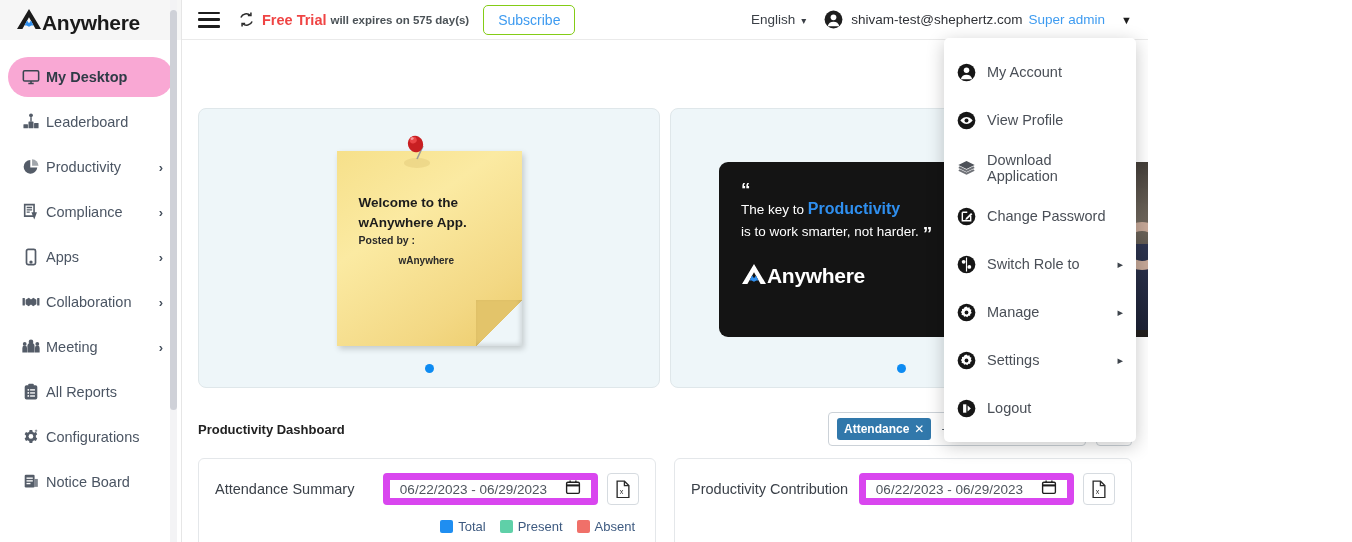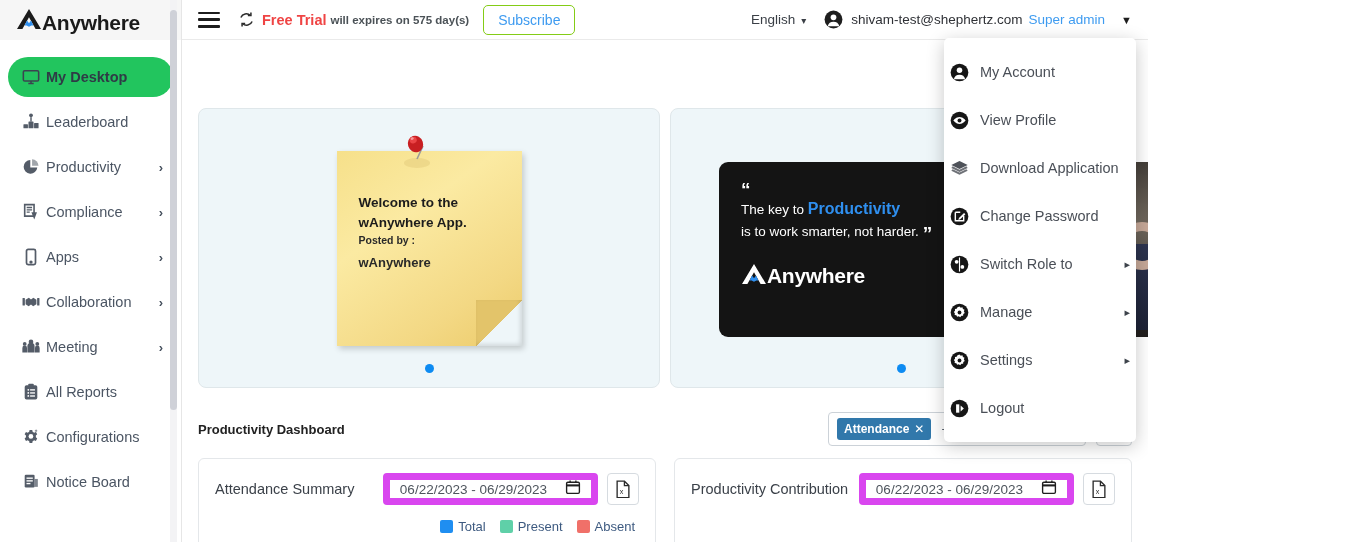--- a/index.html
+++ b/index.html
@@ -36,21 +36,21 @@
   .nav { padding-top: 12px; }
   .nav-item {
     display: flex; align-items: center;
     height: 40px; margin: 5px 8px;
     padding: 0 10px 0 14px;
     border-radius: 20px;
     cursor: pointer;
     color: #4b5563;
     font-size: 14.5px;
   }
-  .nav-item.active { background: #22c55e; color: #2f3b46; font-weight: 700; }
+  .nav-item.active { background: #f9a8d4; color: #2f3b46; font-weight: 700; }
   .nav-ico { width: 24px; flex: 0 0 24px; display: flex; align-items: center; justify-content: flex-start; color: #5a6472; }
   .nav-ico svg { display: block; }
   .nav-label { flex: 1 1 auto; white-space: nowrap; }
   .nav-chev { font-size: 13px; font-weight: 700; color: #46505e; margin-left: 4px; }
 
   .sb-track {
     position: absolute; top: 0; right: 4px; width: 7px; height: 542px;
     background: #f3f3f5;
   }
   .sb-thumb {
@@ -106,21 +106,21 @@
     padding: 42px 0 0 22px;
   }
   .note::after {
     content: ""; position: absolute; right: 0; bottom: 0;
     width: 46px; height: 46px;
     background: linear-gradient(315deg, #eef6f9 0 50%, #e3c46a 50% 100%);
     box-shadow: -2px -2px 4px rgba(0,0,0,0.12) inset;
   }
   .note-title { font-size: 13.5px; font-weight: 700; color: #1c1c1c; line-height: 1.55; }
   .note-meta { font-size: 10.5px; font-weight: 700; color: #2a2a2a; }
-  .note-author { font-size: 13px; font-weight: 700; color: #2a2a2a; margin-top: 9px; }
+  .note-author { font-size: 10px; font-weight: 700; color: #2a2a2a; margin-top: 9px; margin-left: 40px; }
   .pin { position: absolute; top: -18px; left: 62px; width: 36px; height: 40px; }
 
   .promo-dark {
     position: absolute; left: 48px; right: -60px; top: 53px; height: 175px;
     background: #141414; border-radius: 9px; overflow: hidden;
     display: flex; flex-direction: column; justify-content: flex-start;
     padding: 22px 0 0 22px;
   }
   .promo-photo {
     position: absolute; right: 0; top: 0; width: 52%; height: 100%;
@@ -194,21 +194,21 @@
 
   
   .user-menu {
     position: absolute; top: 38px; right: 12px; width: 192px;
     background: #ffffff; border-radius: 5px;
     box-shadow: 0 4px 18px rgba(0,0,0,0.22);
     padding: 10px 0; z-index: 50;
   }
   .um-item {
     display: flex; align-items: center; height: 48px;
-    padding: 0 6px; cursor: pointer; color: #4a4f57; font-size: 14.5px;
+    padding: 0 13px; cursor: pointer; color: #4a4f57; font-size: 14.5px;
   }
   .um-ico { width: 30px; flex: 0 0 30px; display: flex; align-items: center; color: #1b1b1b; }
   .um-label { flex: 1 1 auto; }
   .um-arrow { font-size: 11px; color: #3d434b; }
 </style>
 </head>
 <body>
 
 <div class="app">
 

